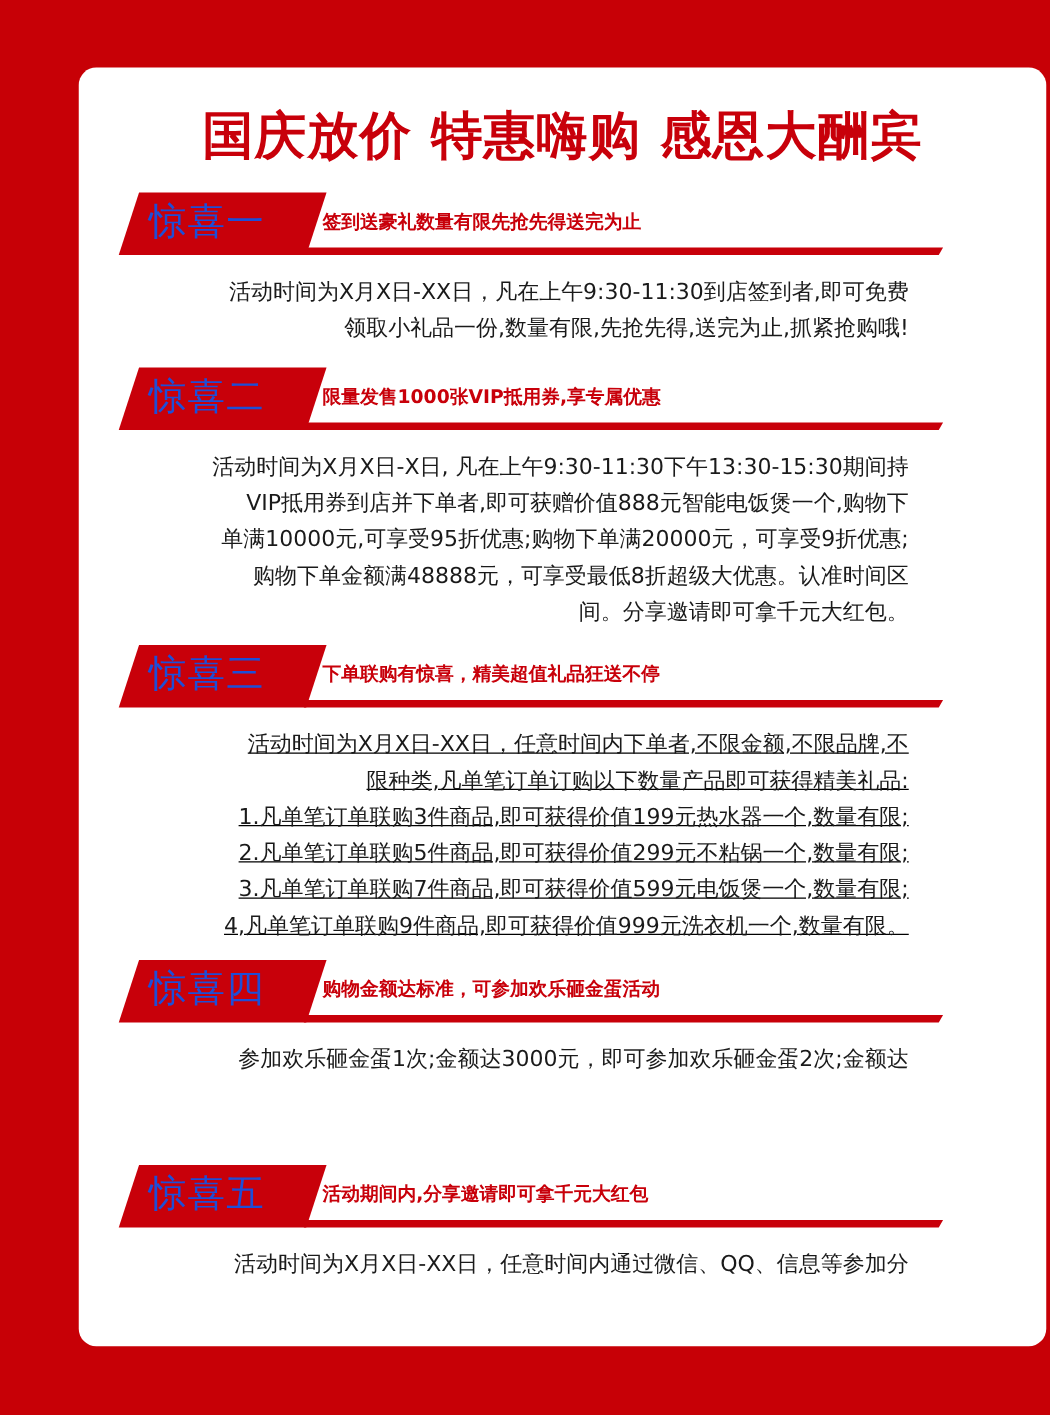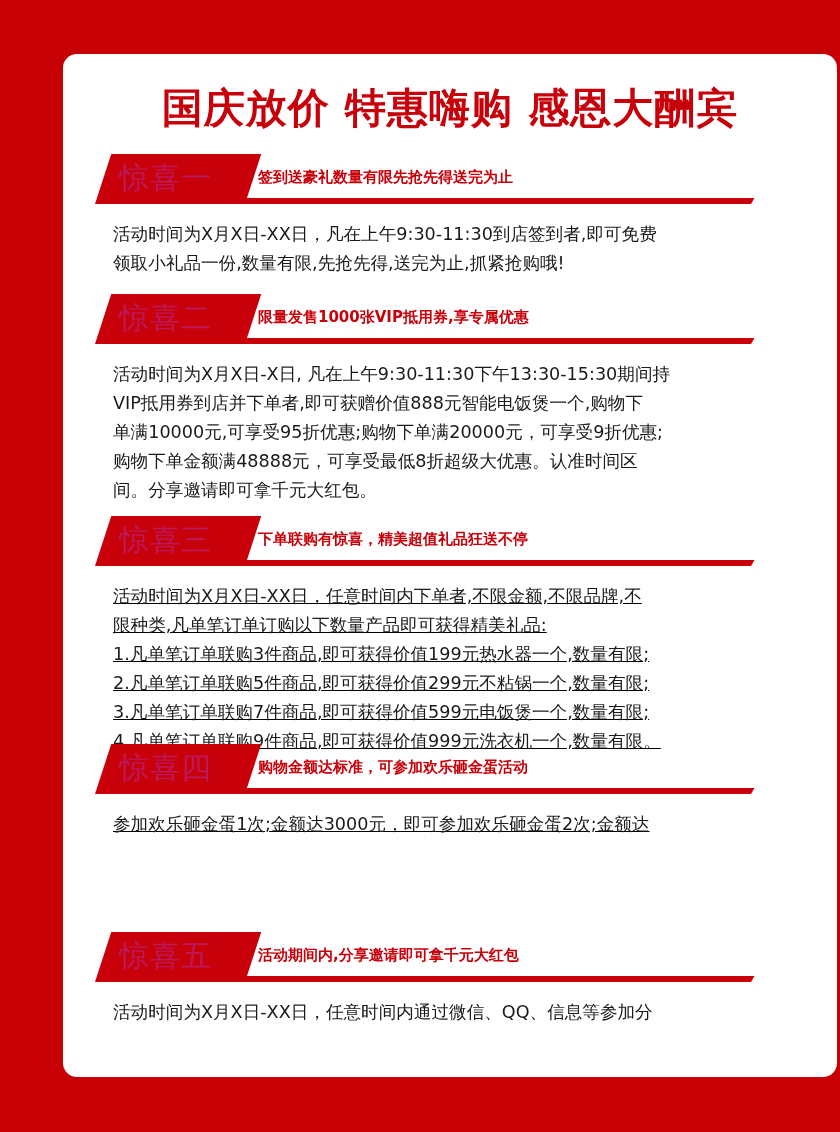--- a/index.html
+++ b/index.html
@@ -34,21 +34,21 @@
       position: absolute;
       left: 32px; top: 0;
       width: 150px; height: 50px;
       background: #c8000a;
       transform: skewX(-18deg);
       transform-origin: bottom left;
     }
     .hdr .tag-text {
       position: absolute;
       left: 56px; top: 4px;
-      color: #be185d;
+      color: #1d4ed8;
       font-size: 30px;
       line-height: 40px;
       letter-spacing: 1px;
       white-space: nowrap;
     }
     .hdr .rule {
       position: absolute;
       left: 180px; top: 44px;
       width: 508px; height: 6px;
       background: #c8000a;
@@ -63,20 +63,21 @@
       font-weight: bold;
       line-height: 30px;
       white-space: nowrap;
     }
     .body {
       margin: 14px 0 0 50px;
       width: 614px;
       color: #1a1a1a;
       font-size: 17.6px;
       line-height: 29px;
+      text-align: right;
     }
     .body p { margin: 0; white-space: nowrap; }
     .small { font-size: 10.5px; }
   </style>
 </head>
 <body>
 
 <div class="card">
   <div class="title">国庆放价 特惠嗨购 感恩大酬宾</div>
 
@@ -119,21 +120,21 @@
     <div class="body">
       <p>活动时间为X月X日-XX日，任意时间内下单者,不限金额,不限品牌,不</p>
       <p>限种类,凡单笔订单订购以下数量产品即可获得精美礼品:</p>
       <p>1.凡单笔订单联购3件商品,即可获得价值199元热水器一个,数量有限;</p>
       <p>2.凡单笔订单联购5件商品,即可获得价值299元不粘锅一个,数量有限;</p>
       <p>3.凡单笔订单联购7件商品,即可获得价值599元电饭煲一个,数量有限;</p>
       <p>4,凡单笔订单联购9件商品,即可获得价值999元洗衣机一个,数量有限。</p>
     </div>
   </div>
 
-  <div class="section" style="top:690px;text-decoration:underline;">
+  <div class="section" style="top:714px;">
     <div class="hdr">
       <div class="rule"></div>
       <div class="tag"></div>
       <div class="tag-text">惊喜四</div>
       <div class="subtitle">购物金额达标准，可参加欢乐砸金蛋活动</div>
     </div>
     <div class="body">
       <p>参加欢乐砸金蛋1次;金额达3000元，即可参加欢乐砸金蛋2次;金额达</p>
     </div>
   </div>

